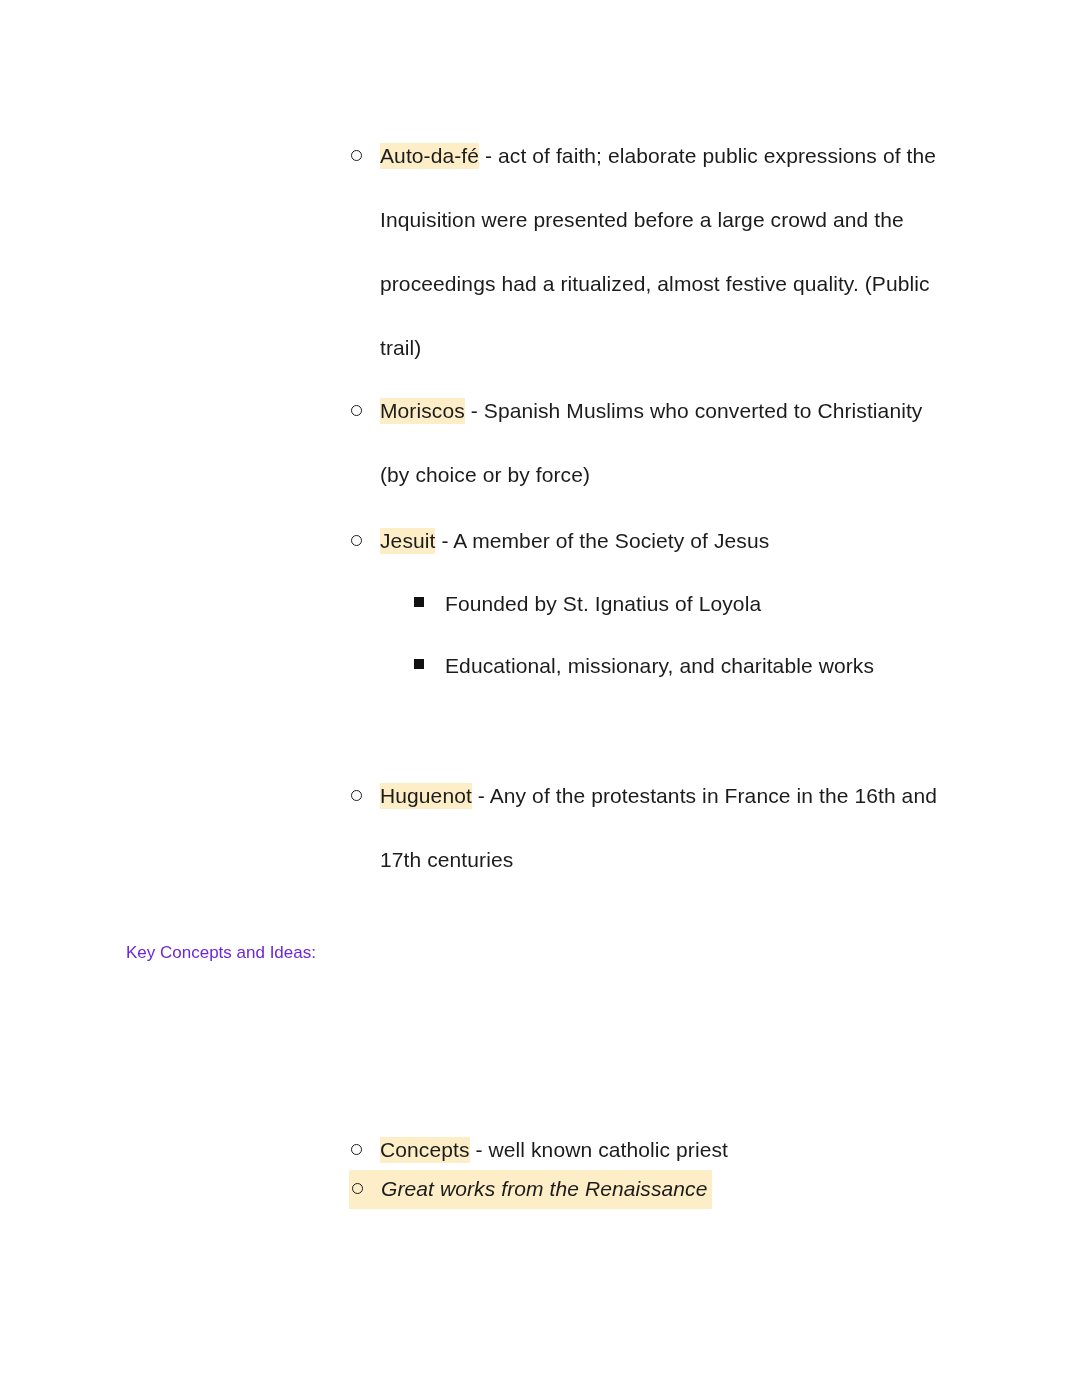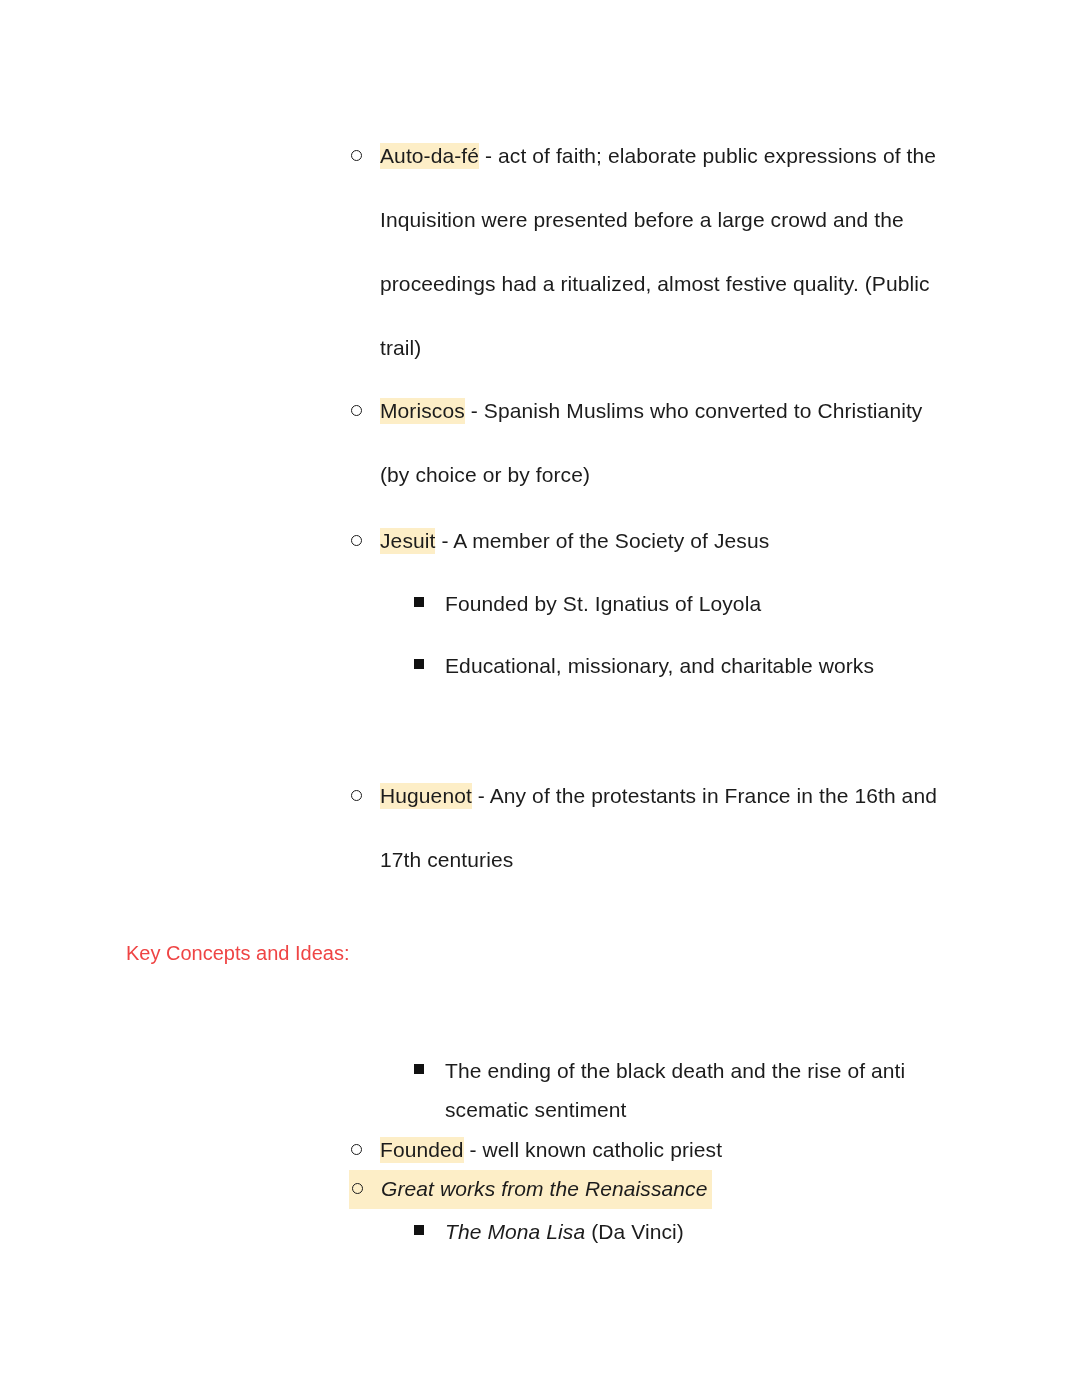--- a/index.html
+++ b/index.html
@@ -99,22 +99,22 @@
     left: 2px;
     top: 0;
     line-height: 62px;
   }
 
   
   .heading {
     position: absolute;
     left: 126px;
     top: 938px;
-    font-size: 20px;
-    color: #ef4444;
+    font-size: 17px;
+    color: #6d28d9;
     line-height: 30px;
   }
 
   
   .block-tight {
     position: absolute;
     left: 348px;
     top: 977px;
     width: 600px;
   }
@@ -204,37 +204,27 @@
   <div class="block-spaced doc-text" style="top:764px;">
     <div class="li li-spaced">
       <span class="marker"><span class="bullet-circle"></span></span><span class="hl">Huguenot</span><span class="txt"> - Any of the protestants in France in the 16th and 17th centuries</span>
     </div>
   </div>
 
   <div class="heading">Key Concepts and Ideas:</div>
 
 
 
-  <div class="block-tight-sub doc-text" style="top:1052px; width:528px;">
-    <div class="li-sub-tight">
-      <span class="marker"><span class="bullet-square"></span></span><span class="txt">The ending of the black death and the rise of anti scematic sentiment</span>
-    </div>
-  </div>
 
   <div class="block-tight doc-text" style="top:1131px;">
     <div class="li-tight">
-      <span class="marker"><span class="bullet-circle"></span></span><span class="hl">Founded</span><span class="txt"> - well known catholic priest</span>
+      <span class="marker"><span class="bullet-circle"></span></span><span class="hl">Concepts</span><span class="txt"> - well known catholic priest</span>
     </div>
   </div>
 
   <div class="block-tight doc-text" style="top:1170px; left:349px;">
     <div class="li-tight hl-row">
       <span class="marker"><span class="bullet-circle"></span></span><span class="txt">Great works from the Renaissance</span>
     </div>
   </div>
 
-  <div class="block-tight-sub doc-text" style="top:1213px; width:528px;">
-    <div class="li-sub-tight">
-      <span class="marker"><span class="bullet-square"></span></span><span class="txt ital">The Mona Lisa</span><span class="txt"> (Da Vinci)</span>
-    </div>
-  </div>
 
 </div>
 
 </body></html>

